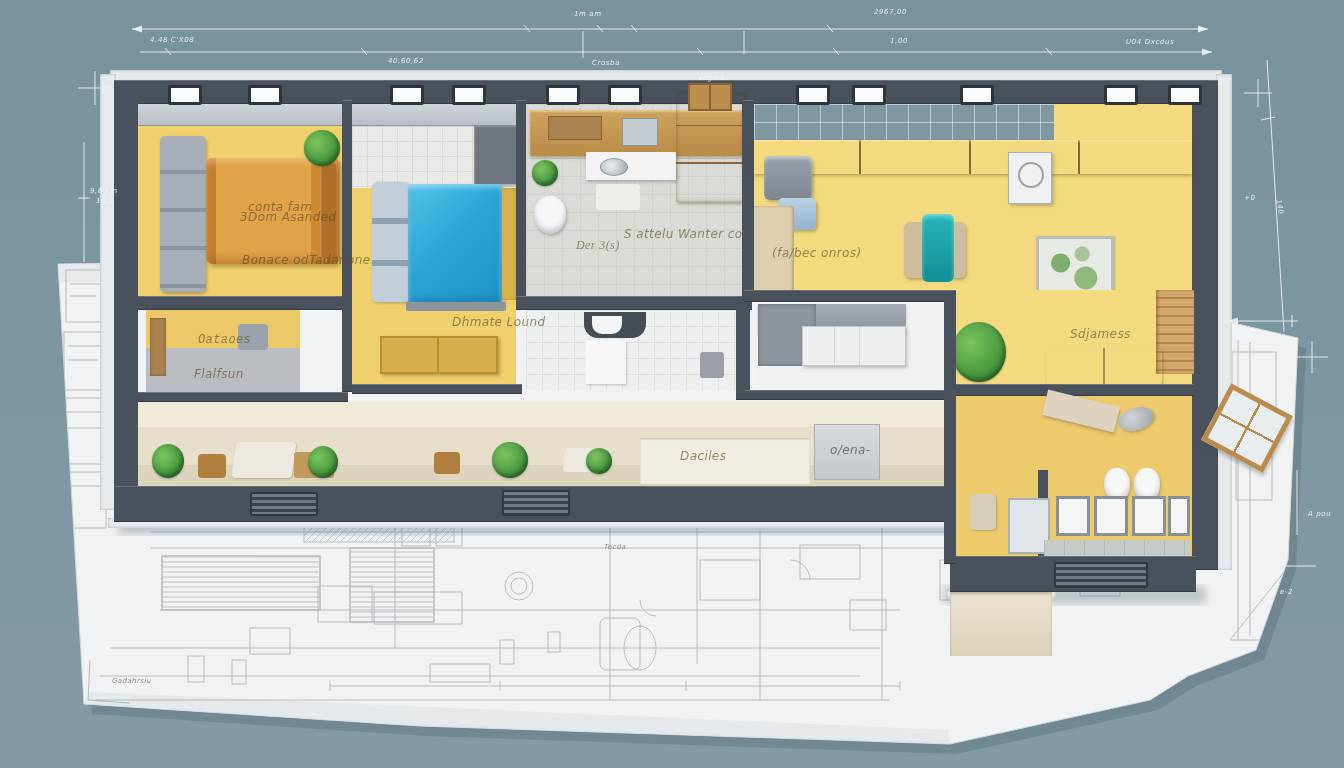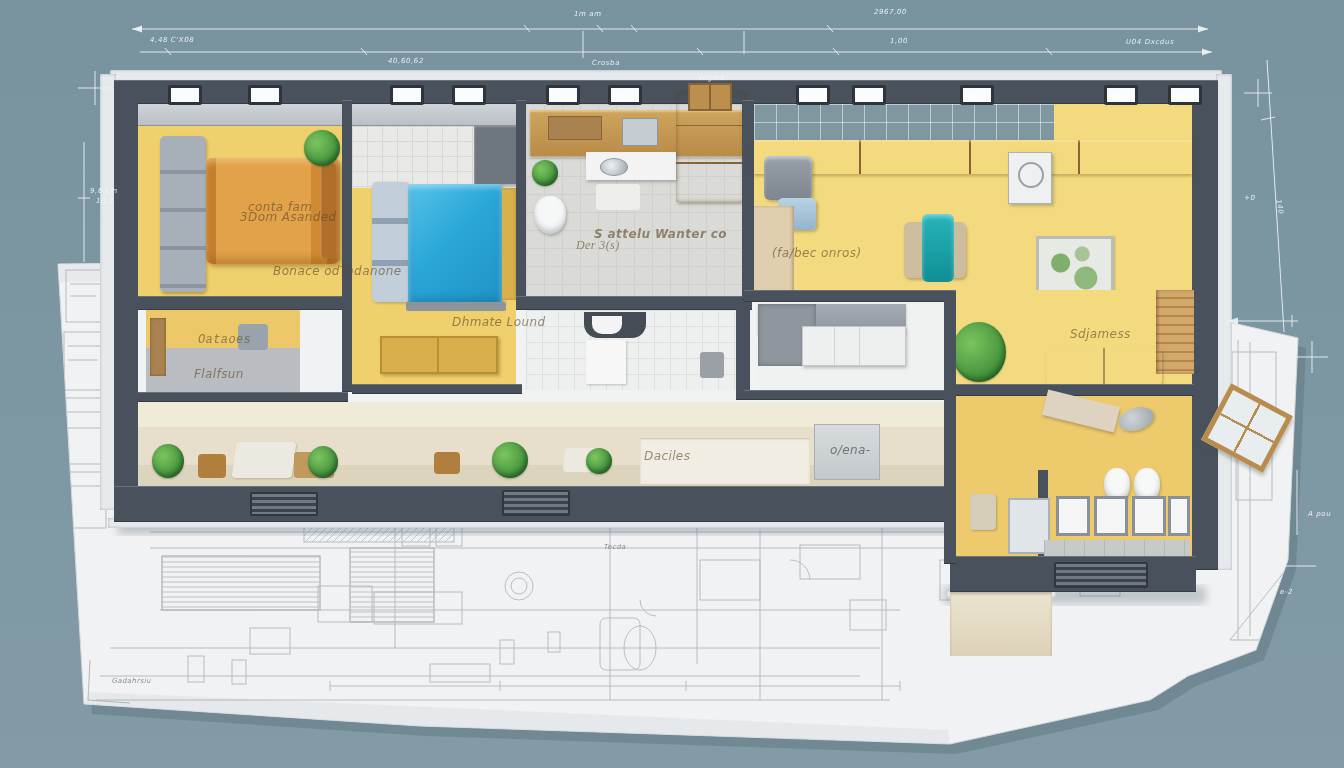--- a/index.html
+++ b/index.html
@@ -297,27 +297,27 @@
   <span class="dim" style="left:388px;top:57px;">40,60,62</span>
   <span class="dim" style="left:90px;top:187px;">9,6 cm</span>
   <span class="dim" style="left:96px;top:197px;">10,2</span>
   <span class="dim" style="left:1272px;top:203px;transform:rotate(80deg);">140</span>
   <span class="dim" style="left:1244px;top:194px;">+0</span>
   <span class="dim" style="left:1308px;top:510px;">A pou</span>
   <span class="dim" style="left:1280px;top:588px;">e-2</span>
 
   <span class="label" style="left:248px;top:200px;">conta fam</span>
   <span class="label" style="left:240px;top:210px;">3Dom Asanded</span>
-  <span class="label" style="left:242px;top:264px;margin-left:31px;">Bonace odTadanone</span>
+  <span class="label" style="left:242px;top:253px;">Bonace odTadanone</span>
   <span class="label" style="left:198px;top:333px;font-family:Liberation Mono, monospace;">Oataoes</span>
   <span class="label" style="left:194px;top:367px;">Flalfsun</span>
   <span class="label" style="left:410px;top:315px;margin-left:42px;">Dhmate Lound</span>
-  <span class="label" style="left:594px;top:227px;font-weight:bold;">S attelu Wanter co</span>
+  <span class="label" style="left:624px;top:227px;">S attelu Wanter co</span>
   <span class="label" style="left:576px;top:238px;font-family:Liberation Serif, serif;">Der 3(s)</span>
   <span class="label" style="left:772px;top:246px;">(fa/bec onros)</span>
   <span class="label" style="left:1070px;top:327px;">Sdjamess</span>
   <span class="label" style="left:830px;top:443px;color:rgba(70,75,80,.7);">o/ena-</span>
-  <span class="label" style="left:644px;top:449px;text-align:center;">Daciles</span>
+  <span class="label" style="left:680px;top:449px;text-align:center;">Daciles</span>
 
   <span class="plabel" style="left:112px;top:677px;">Gadahrsiu</span>
   <span class="plabel" style="left:604px;top:543px;">Tecda</span>
 
 </div>
 
 </body></html>

